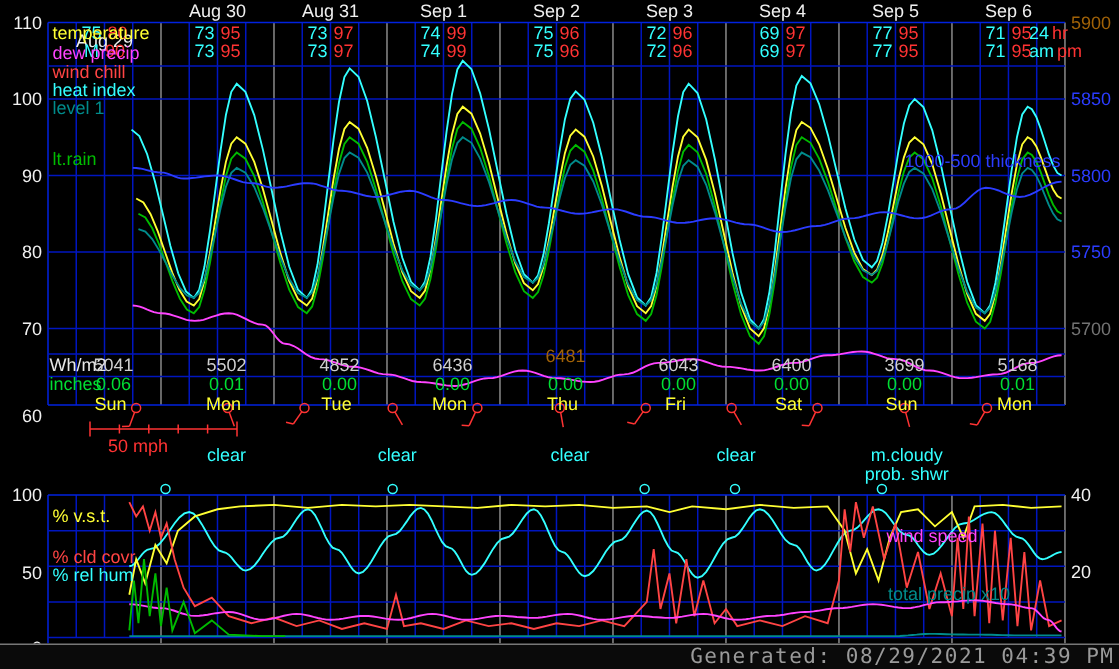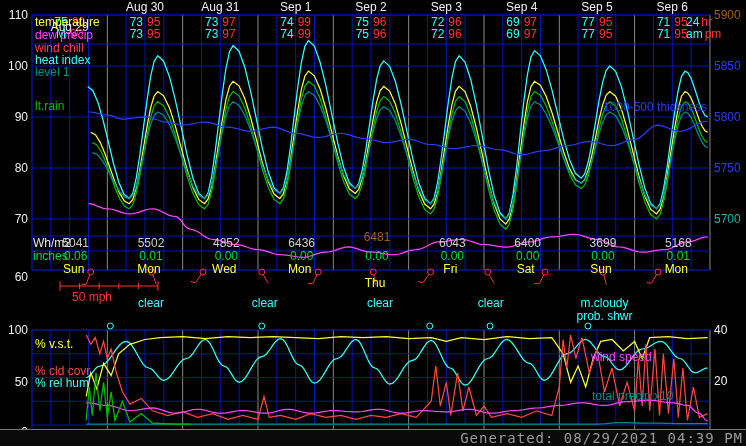--- a/index.html
+++ b/index.html
@@ -273,44 +273,44 @@
       <div class="lbl" style="left: 0px; top: 9px; width: 28px; text-align: right; color: rgb(240, 240, 240);">110</div>
       <div class="lbl" style="left: 0px; top: 60px; width: 28px; text-align: right; color: rgb(240, 240, 240);">100</div>
       <div class="lbl" style="left: 0px; top: 111px; width: 28px; text-align: right; color: rgb(240, 240, 240);">90</div>
       <div class="lbl" style="left: 0px; top: 162px; width: 28px; text-align: right; color: rgb(240, 240, 240);">80</div>
       <div class="lbl" style="left: 0px; top: 213px; width: 28px; text-align: right; color: rgb(240, 240, 240);">70</div>
       <div class="lbl" style="left: 0px; top: 271px; width: 28px; text-align: right; color: rgb(240, 240, 240);">60</div>
       <div class="lbl" style="left: 714px; top: 9px; color: #a16207;">5900</div>
       <div class="lbl" style="left: 714px; top: 60px; color: rgb(43, 60, 255);">5850</div>
       <div class="lbl" style="left: 714px; top: 111px; color: rgb(43, 60, 255);">5800</div>
       <div class="lbl" style="left: 714px; top: 162px; color: rgb(43, 60, 255);">5750</div>
-      <div class="lbl" style="left: 714px; top: 213px; color: #14b8a6;">5700</div>
+      <div class="lbl" style="left: 714px; top: 213px; color: #737373;">5700</div>
       <div class="lbl" style="left: 75.665px; top: 237px; color: rgb(207, 207, 207); transform: translateX(-50%);">5041</div>
       <div class="lbl" style="left: 150.995px; top: 237px; color: rgb(207, 207, 207); transform: translateX(-50%);">5502</div>
       <div class="lbl" style="left: 226.325px; top: 237px; color: rgb(207, 207, 207); transform: translateX(-50%);">4852</div>
       <div class="lbl" style="left: 301.655px; top: 237px; color: rgb(207, 207, 207); transform: translateX(-50%);">6436</div>
       <div class="lbl" style="left: 376.985px; top: 231px; color: #a16207; transform: translateX(-50%);">6481</div>
       <div class="lbl" style="left: 452.315px; top: 237px; color: rgb(207, 207, 207); transform: translateX(-50%);">6043</div>
       <div class="lbl" style="left: 527.645px; top: 237px; color: rgb(207, 207, 207); transform: translateX(-50%);">6400</div>
       <div class="lbl" style="left: 602.975px; top: 237px; color: rgb(207, 207, 207); transform: translateX(-50%);">3699</div>
       <div class="lbl" style="left: 678.305px; top: 237px; color: rgb(207, 207, 207); transform: translateX(-50%);">5168</div>
       <div class="lbl" style="left: 75.665px; top: 250px; color: rgb(0, 221, 51); transform: translateX(-50%);">0.06</div>
       <div class="lbl" style="left: 150.995px; top: 250px; color: rgb(0, 221, 51); transform: translateX(-50%);">0.01</div>
       <div class="lbl" style="left: 226.325px; top: 250px; color: rgb(0, 221, 51); transform: translateX(-50%);">0.00</div>
       <div class="lbl" style="left: 301.655px; top: 250px; color: rgb(0, 221, 51); transform: translateX(-50%);">0.00</div>
       <div class="lbl" style="left: 376.985px; top: 250px; color: rgb(0, 221, 51); transform: translateX(-50%);">0.00</div>
       <div class="lbl" style="left: 452.315px; top: 250px; color: rgb(0, 221, 51); transform: translateX(-50%);">0.00</div>
       <div class="lbl" style="left: 527.645px; top: 250px; color: rgb(0, 221, 51); transform: translateX(-50%);">0.00</div>
       <div class="lbl" style="left: 602.975px; top: 250px; color: rgb(0, 221, 51); transform: translateX(-50%);">0.00</div>
       <div class="lbl" style="left: 678.305px; top: 250px; color: rgb(0, 221, 51); transform: translateX(-50%);">0.01</div>
       <div class="lbl" style="left: 73.665px; top: 263px; color: rgb(255, 255, 51); transform: translateX(-50%);">Sun</div>
       <div class="lbl" style="left: 148.995px; top: 263px; color: rgb(255, 255, 51); transform: translateX(-50%);">Mon</div>
-      <div class="lbl" style="left: 224.325px; top: 263px; color: rgb(255, 255, 51); transform: translateX(-50%);">Wed</div>
+      <div class="lbl" style="left: 224.325px; top: 263px; color: rgb(255, 255, 51); transform: translateX(-50%);">Tue</div>
       <div class="lbl" style="left: 299.655px; top: 263px; color: rgb(255, 255, 51); transform: translateX(-50%);">Mon</div>
-      <div class="lbl" style="left: 374.985px; top: 263px; color: rgb(255, 255, 51); transform: translateX(-50%); margin-top: 14px;">Thu</div>
+      <div class="lbl" style="left: 374.985px; top: 263px; color: rgb(255, 255, 51); transform: translateX(-50%);">Thu</div>
       <div class="lbl" style="left: 450.315px; top: 263px; color: rgb(255, 255, 51); transform: translateX(-50%);">Fri</div>
       <div class="lbl" style="left: 525.645px; top: 263px; color: rgb(255, 255, 51); transform: translateX(-50%);">Sat</div>
       <div class="lbl" style="left: 600.975px; top: 263px; color: rgb(255, 255, 51); transform: translateX(-50%);">Sun</div>
       <div class="lbl" style="left: 676.305px; top: 263px; color: rgb(255, 255, 51); transform: translateX(-50%);">Mon</div>
       <div class="lbl" style="left: 151.021px; top: 297px; color: rgb(51, 255, 255); transform: translateX(-50%);">clear</div>
       <div class="lbl" style="left: 264.77px; top: 297px; color: rgb(51, 255, 255); transform: translateX(-50%);">clear</div>
       <div class="lbl" style="left: 380.025px; top: 297px; color: rgb(51, 255, 255); transform: translateX(-50%);">clear</div>
       <div class="lbl" style="left: 490.76px; top: 297px; color: rgb(51, 255, 255); transform: translateX(-50%);">clear</div>
       <div class="lbl" style="left: 604.508px; top: 297px; color: rgb(51, 255, 255); transform: translateX(-50%);">m.cloudy</div>
       <div class="lbl" style="left: 604.508px; top: 310px; color: rgb(51, 255, 255); transform: translateX(-50%);">prob. shwr</div>

